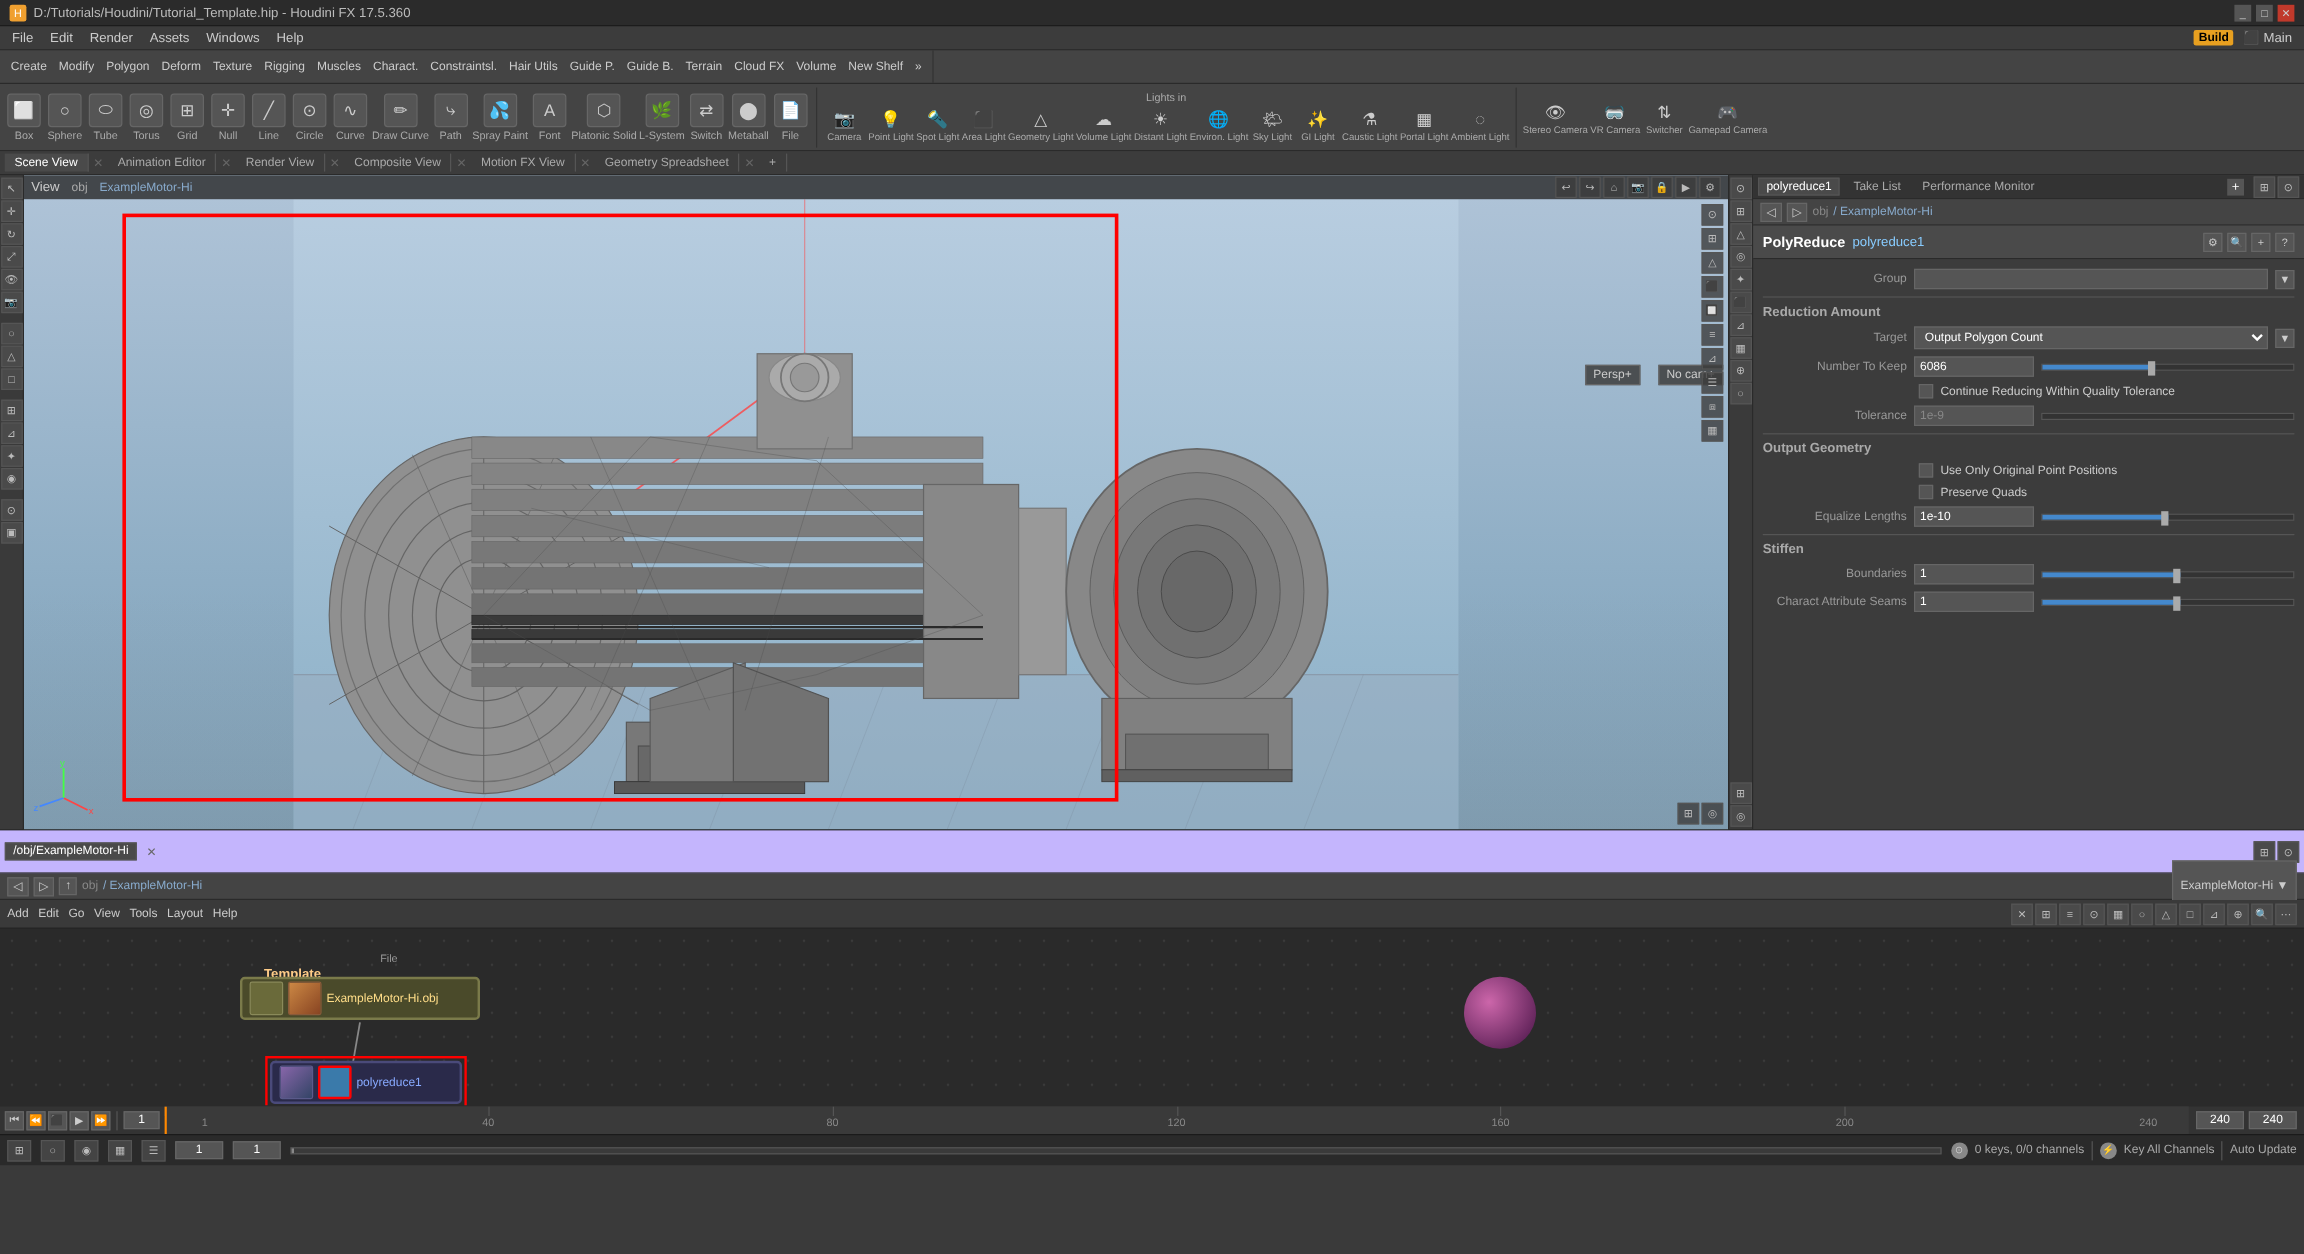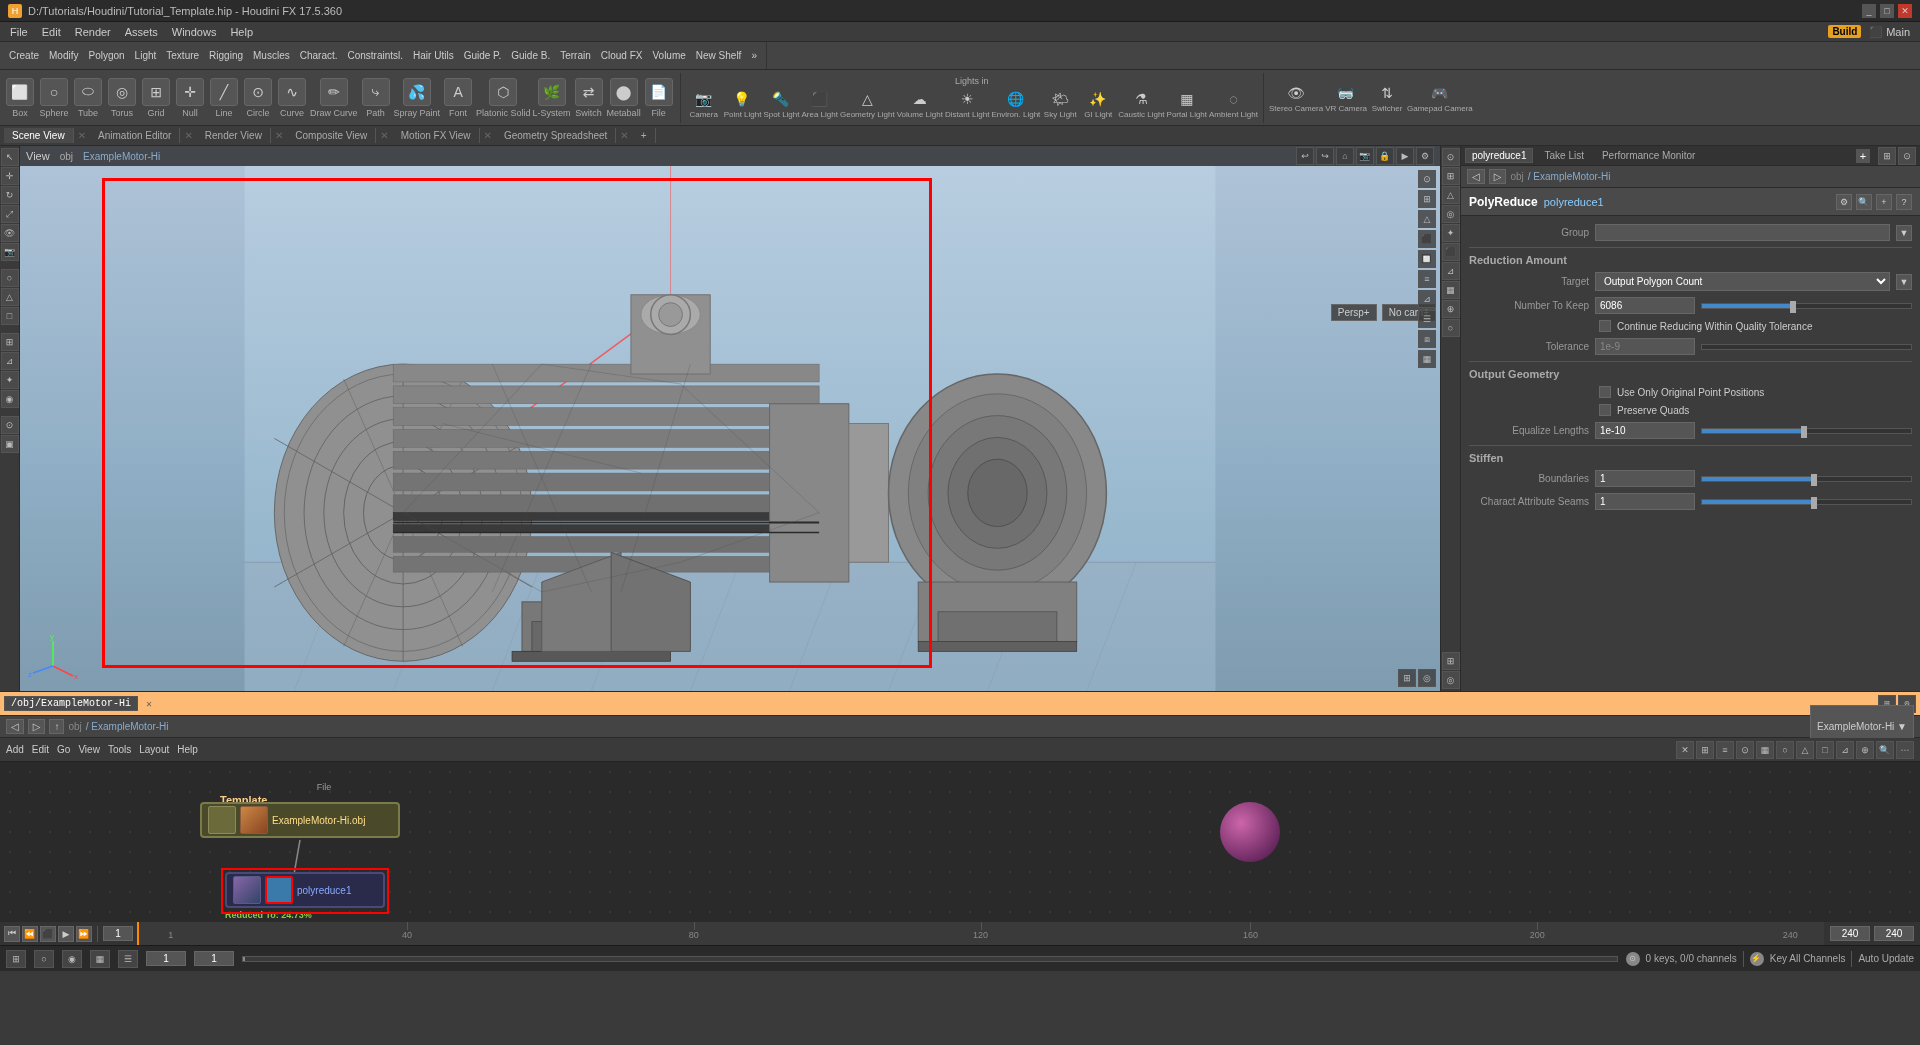--- a/index.html
+++ b/index.html
@@ -267,21 +267,21 @@
       justify-content: center;
       font-size: 9px;
       cursor: pointer;
       color: #bbb;
     }
     #persp-cam-bar {
       position: absolute;
       top: 158px;
       right: 4px;
       display: flex;
-      gap: 5px;
+      gap: 15px;
       z-index: 10;
     }
     .persp-btn {
       background: rgba(60,60,60,0.85);
       border: 1px solid #666;
       color: #ccc;
       font-size: 10px;
       padding: 2px 6px;
       cursor: pointer;
     }
@@ -484,28 +484,27 @@
 
     
     #node-editor {
       height: 230px;
       border-top: 1px solid #2a2a2a;
       background: #2a2a2a;
       display: flex;
       flex-direction: column;
     }
     #node-editor-tabs {
-      height: 24px;
-      background: #fdba74;
+      height: 36px;
+      background: #c4b5fd;
       display: flex;
       align-items: center;
       padding: 0 4px;
       border-bottom: 1px solid #2a2a2a;
       gap: 4px;
-      font-family: Liberation Mono, monospace;
     }
     #node-editor-toolbar {
       height: 24px;
       background: #3a3a3a;
       display: flex;
       align-items: center;
       padding: 0 6px;
       gap: 8px;
       border-bottom: 1px solid #222;
     }
@@ -685,21 +684,21 @@
   <div style="flex:1"></div>
   <span class="toolbar-badge">Build</span>
   <span class="menu-item">⬛ <span>Main</span></span>
 </div>
 
 <div id="main-toolbar">
   <div class="toolbar-section">
     <span class="toolbar-btn">Create</span>
     <span class="toolbar-btn">Modify</span>
     <span class="toolbar-btn">Polygon</span>
-    <span class="toolbar-btn">Light</span>
+    <span class="toolbar-btn">Deform</span>
     <span class="toolbar-btn">Texture</span>
     <span class="toolbar-btn">Rigging</span>
     <span class="toolbar-btn">Muscles</span>
     <span class="toolbar-btn">Charact.</span>
     <span class="toolbar-btn">Constraintsl.</span>
     <span class="toolbar-btn">Hair Utils</span>
     <span class="toolbar-btn">Guide P.</span>
     <span class="toolbar-btn">Guide B.</span>
     <span class="toolbar-btn">Terrain</span>
     <span class="toolbar-btn">Cloud FX</span>

